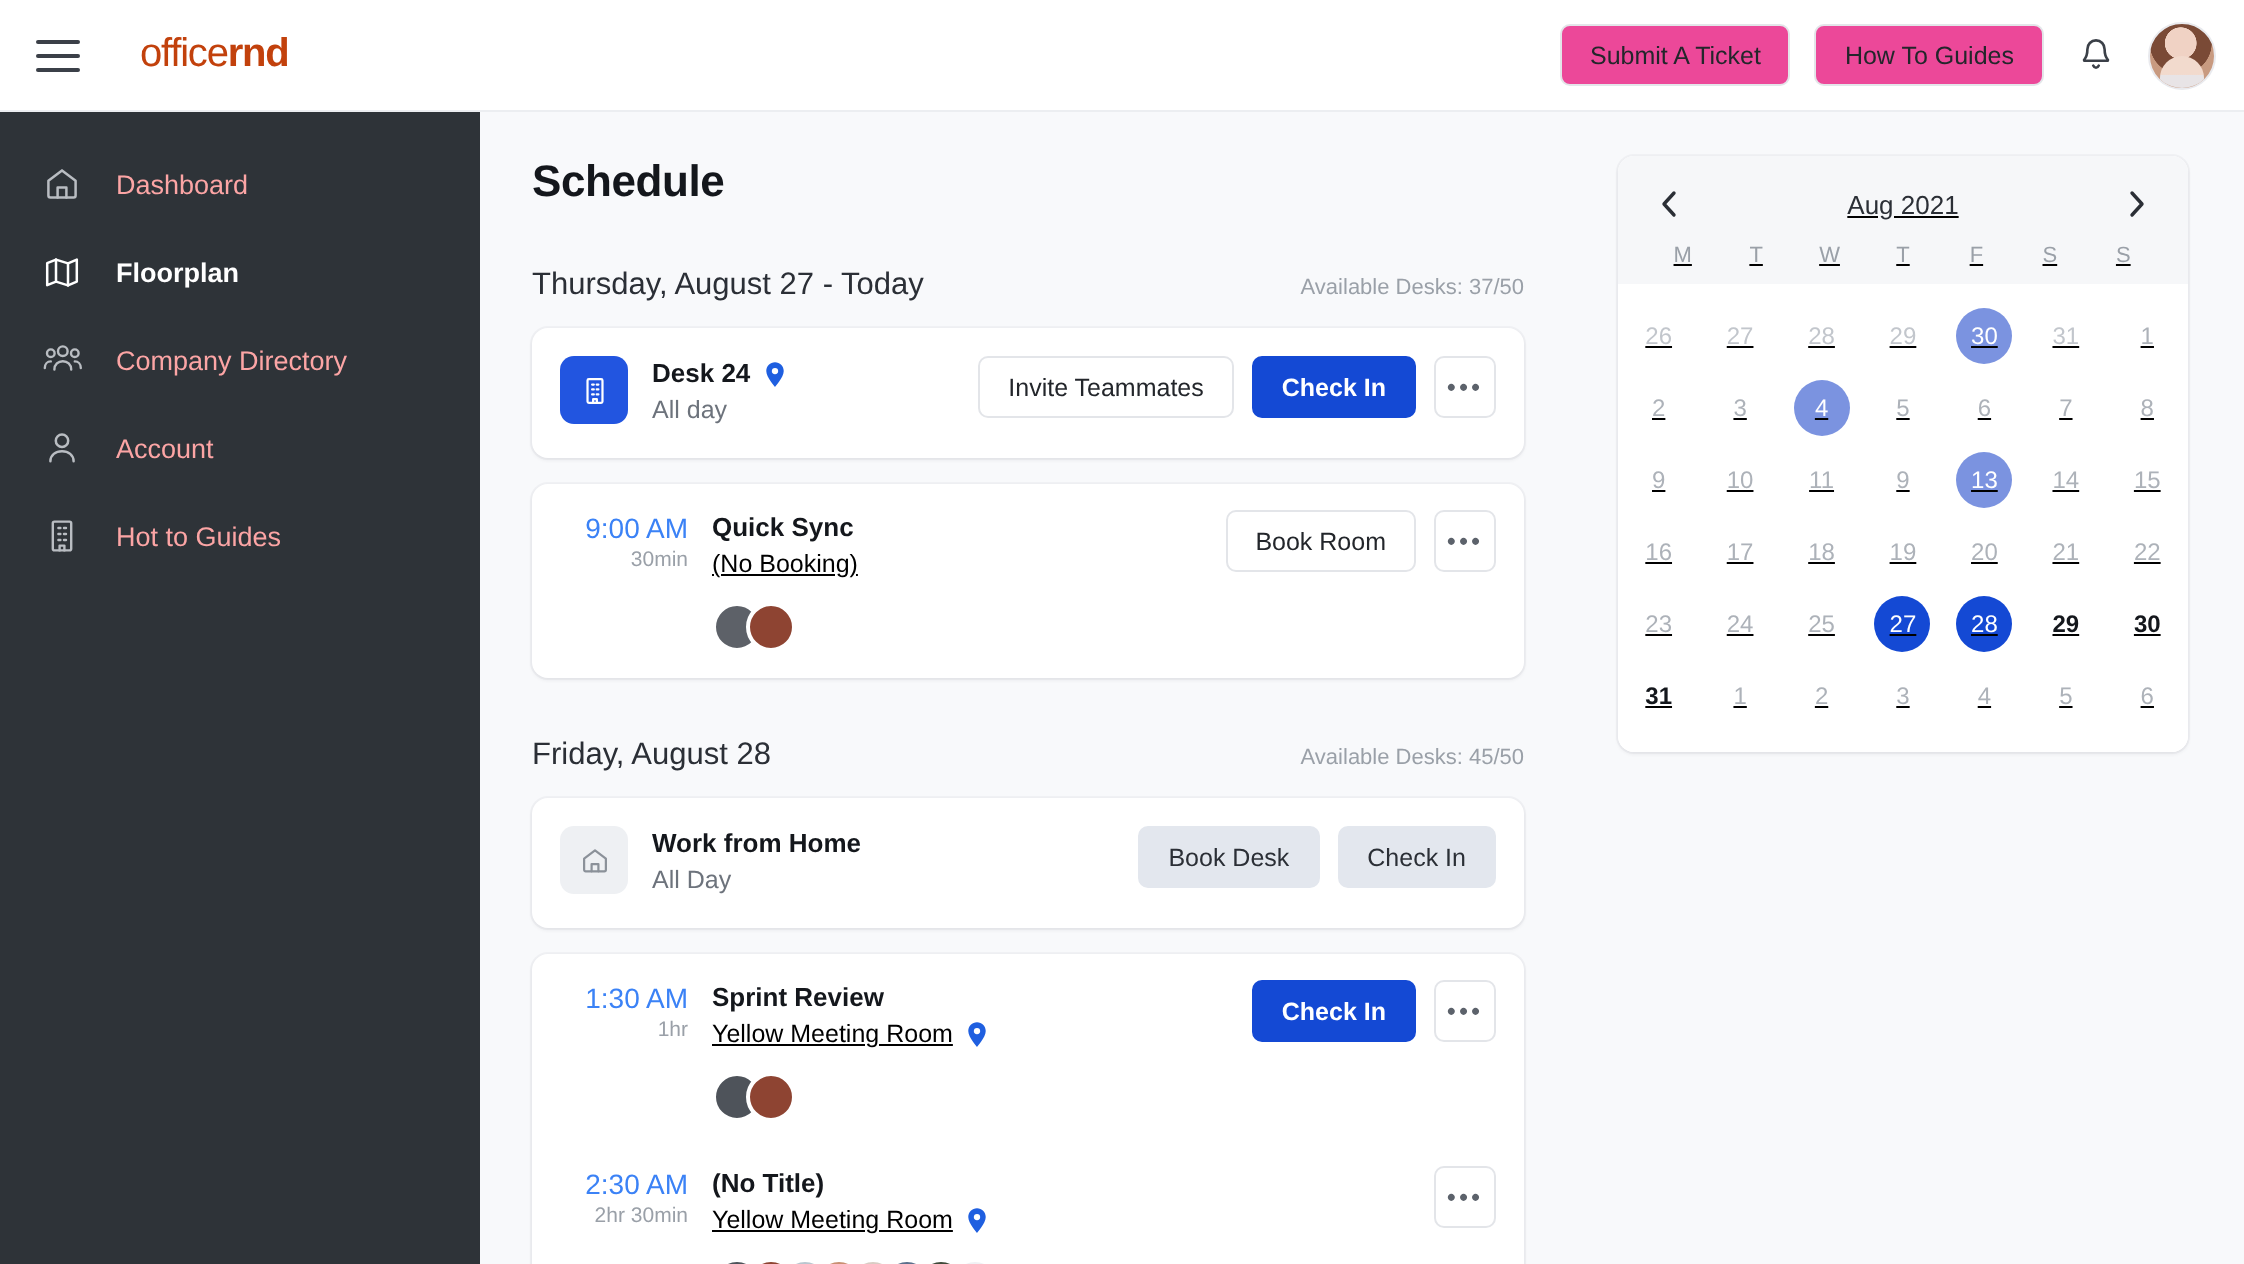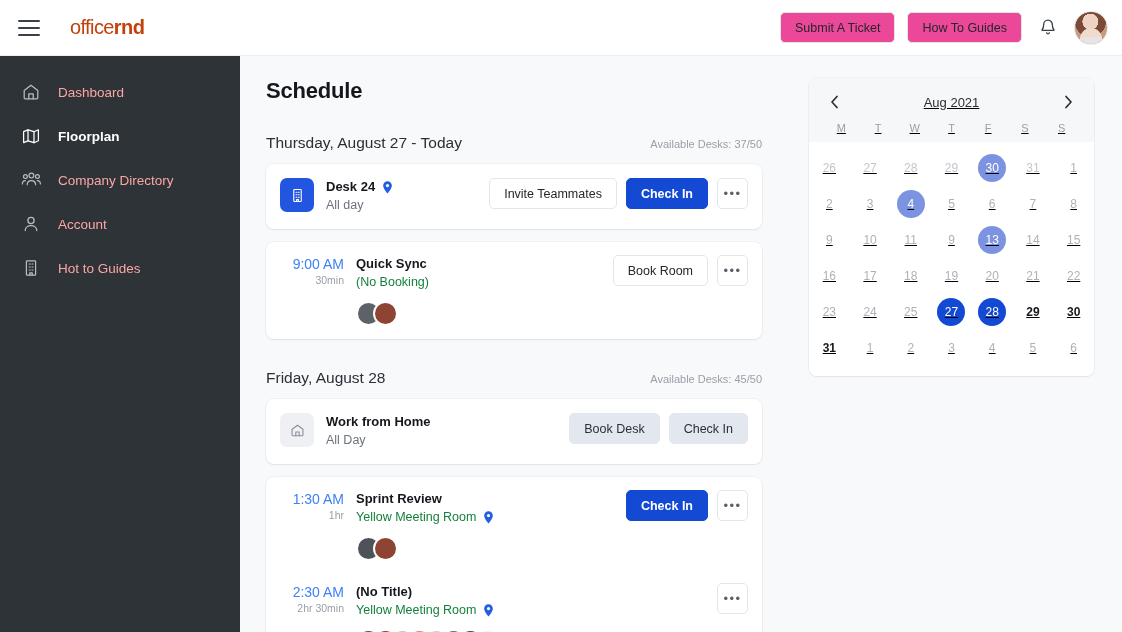--- a/index.html
+++ b/index.html
@@ -84,21 +84,21 @@
   .sq.blue { background: #2255e0; }
   .sq.grey { background: #eef0f3; }
 
   .timecol { width: 64px; flex: 0 0 64px; text-align: right; margin-right: 12px; padding-top: 1px; }
   .time { font-size: 14px; color: #3b82f6; line-height: 17px; }
   .dur { font-size: 10.5px; color: #9aa0a8; line-height: 15px; }
 
   .info { flex: 1; min-width: 0; }
   .ttl { font-size: 13px; font-weight: 700; color: #14171c; display: flex; align-items: center; gap: 6px; line-height: 18px; }
   .sub { font-size: 12.5px; color: #6d737c; line-height: 19px; display: flex; align-items: center; gap: 6px; }
-  .sub.dark { color: #15803d; }
+  .sub.dark { color: #000000; text-decoration: underline; }
 
   .acts { display: flex; align-items: center; gap: 9px; margin-left: auto; padding-left: 10px; }
   .btn {
     height: 31px; padding: 0 14px; border-radius: 5px; font-size: 12.5px;
     font-family: inherit; cursor: pointer; display: flex; align-items: center; white-space: nowrap;
   }
   .btn.ghost { background: #fff; border: 1px solid #e3e5e9; color: #23262b; }
   .btn.soft { background: #e3e7ee; border: 1px solid #e3e7ee; color: #2b2f36; }
   .btn.primary { background: #1449d4; border: 1px solid #1449d4; color: #ffffff; font-weight: 700; }
   .btn.dots { width: 31px; padding: 0; justify-content: center; letter-spacing: 1.5px; color: #5c626b; font-size: 13px; }

